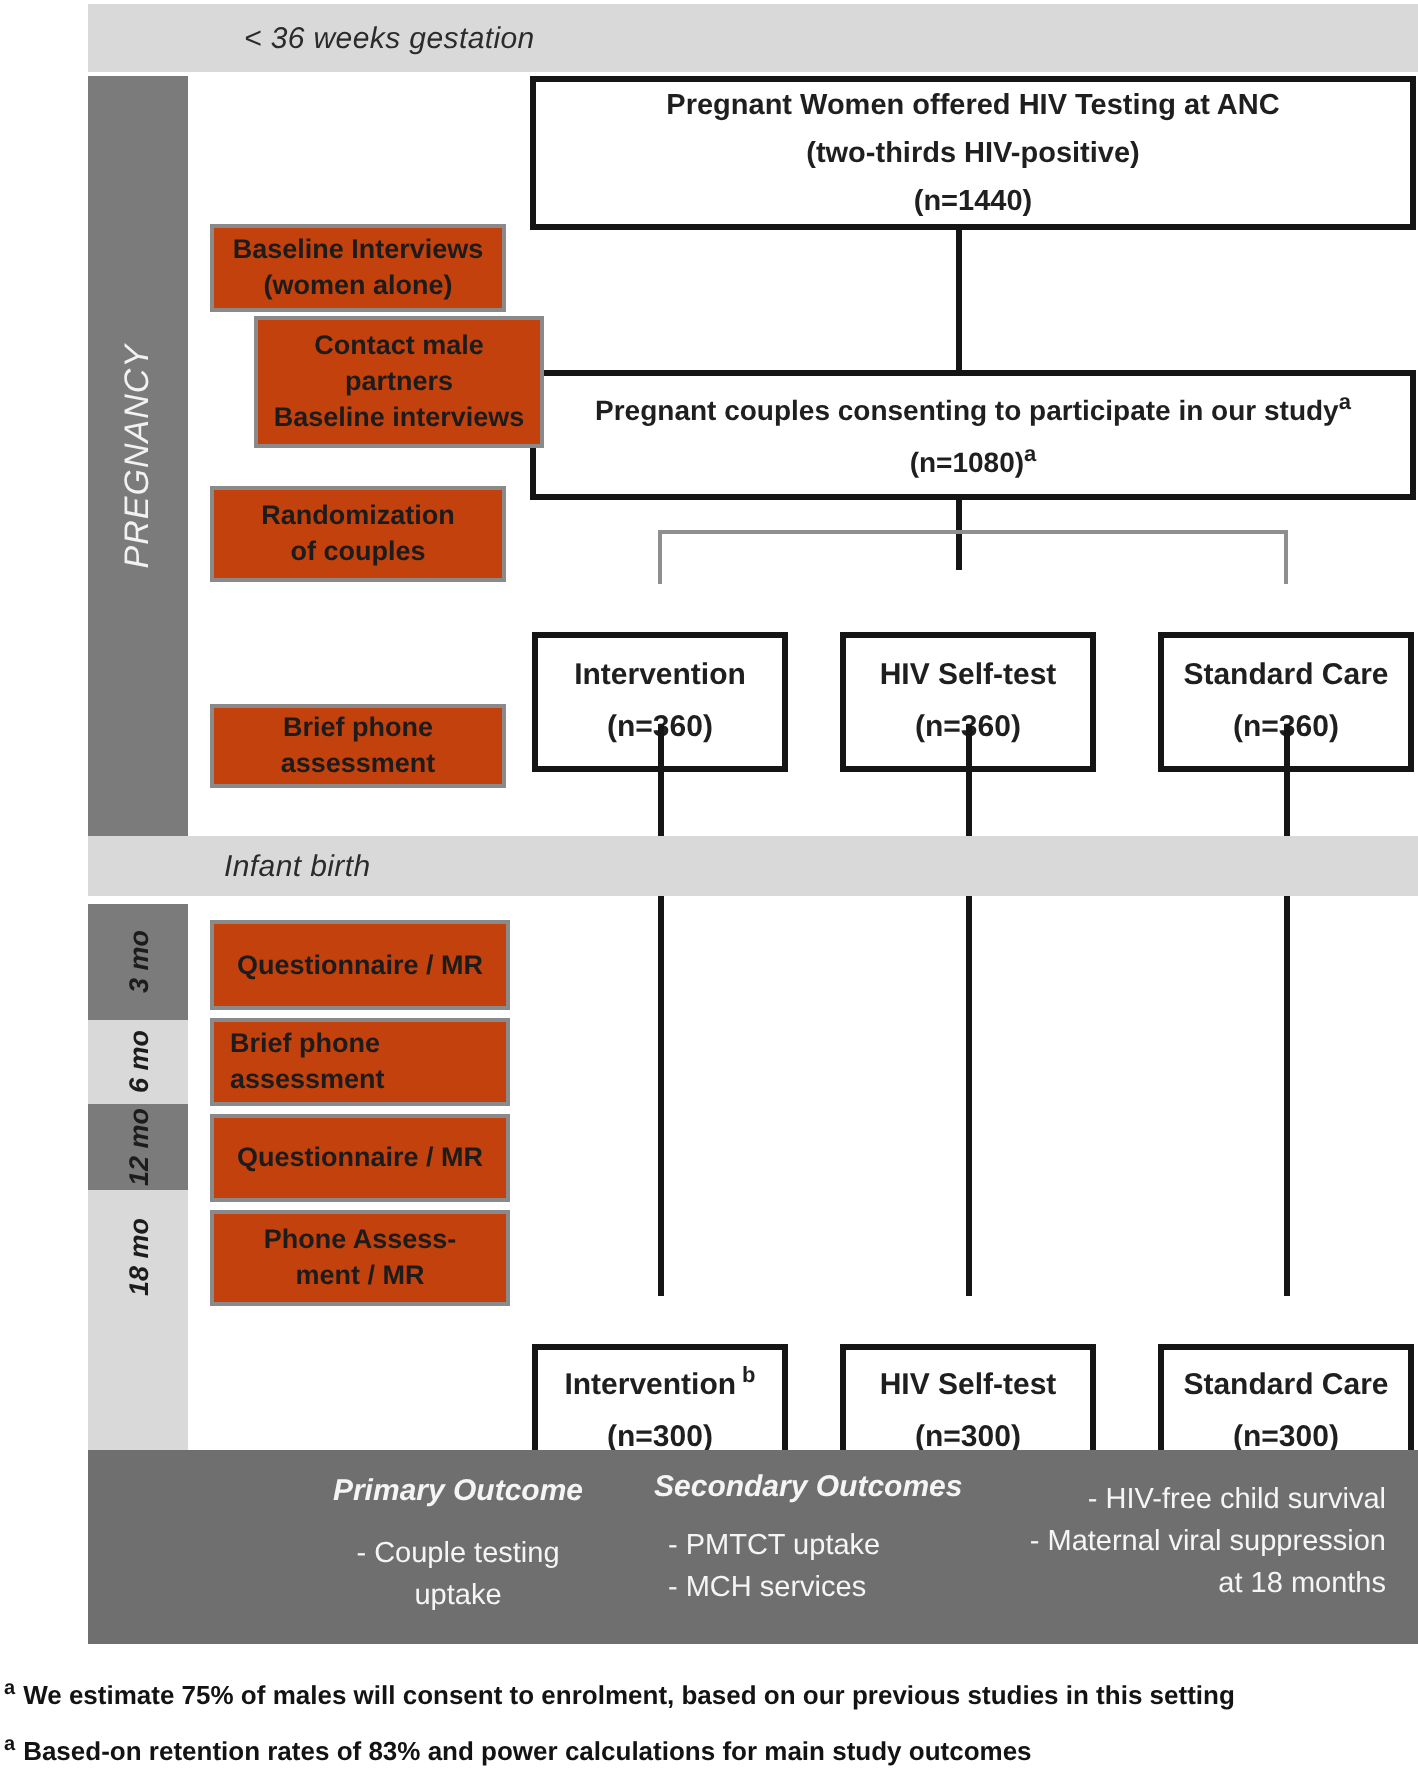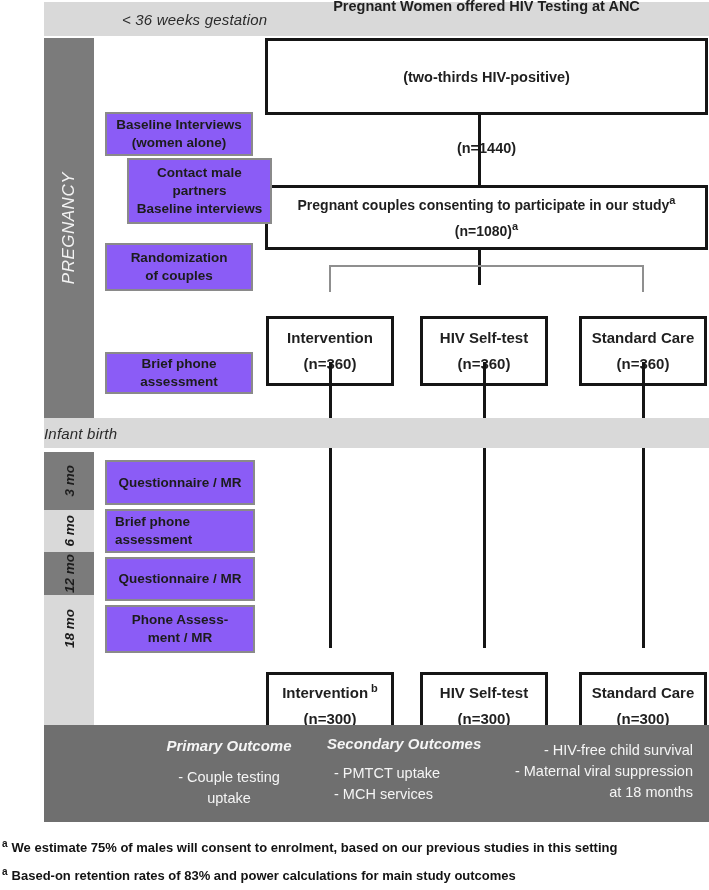--- a/index.html
+++ b/index.html
@@ -74,32 +74,32 @@
     border: 3px solid #151515;
     display: flex;
     flex-direction: column;
     align-items: center;
     justify-content: center;
     text-align: center;
     font-weight: bold;
     color: #1f1f1f;
   }
   .flow-box .ln { line-height: 24px; }
-  .anc-box { font-size: 14.5px; gap: 47px; }
+  .anc-box { font-size: 14.5px; }
   .consent-box { font-size: 14px; }
   .consent-box .ln { line-height: 26px; }
   .arm-box { font-size: 15px; margin-top: 24px; }
   .arm-box .ln { line-height: 26px; }
   sup { font-size: 11px; vertical-align: super; line-height: 0; }
   .sup-spaced { margin-left: 3px; }
 
   
   .side-box {
     position: absolute;
-    background: #8b5cf6;
+    background: #c2410c;
     border: 2px solid #8a8a8a;
     display: flex;
     flex-direction: column;
     align-items: center;
     justify-content: center;
     text-align: center;
     font-weight: bold;
     font-size: 13.5px;
     color: #1c1c1c;
   }
@@ -197,21 +197,21 @@
   <div class="side-box" style="left:105px; top:243px; width:148px; height:48px;">
     <div class="ln">Randomization</div>
     <div class="ln">of couples</div>
   </div>
   <div class="side-box" style="left:105px; top:352px; width:148px; height:42px;">
     <div class="ln">Brief phone</div>
     <div class="ln">assessment</div>
   </div>
 
   <div class="bar-light" style="left:44px; top:418px; width:665px; height:30px;">
-    <span class="bar-label" style="">Infant birth</span>
+    <span class="bar-label" style="padding-left:68px;">Infant birth</span>
   </div>
 
   <div class="tl-seg dark" style="top:452px; height:58px;">
     <span class="tl-label">3 mo</span>
   </div>
   <div class="tl-seg light" style="top:510px; height:42px;">
     <span class="tl-label">6 mo</span>
   </div>
   <div class="tl-seg dark" style="top:552px; height:43px;">
     <span class="tl-label">12 mo</span>

